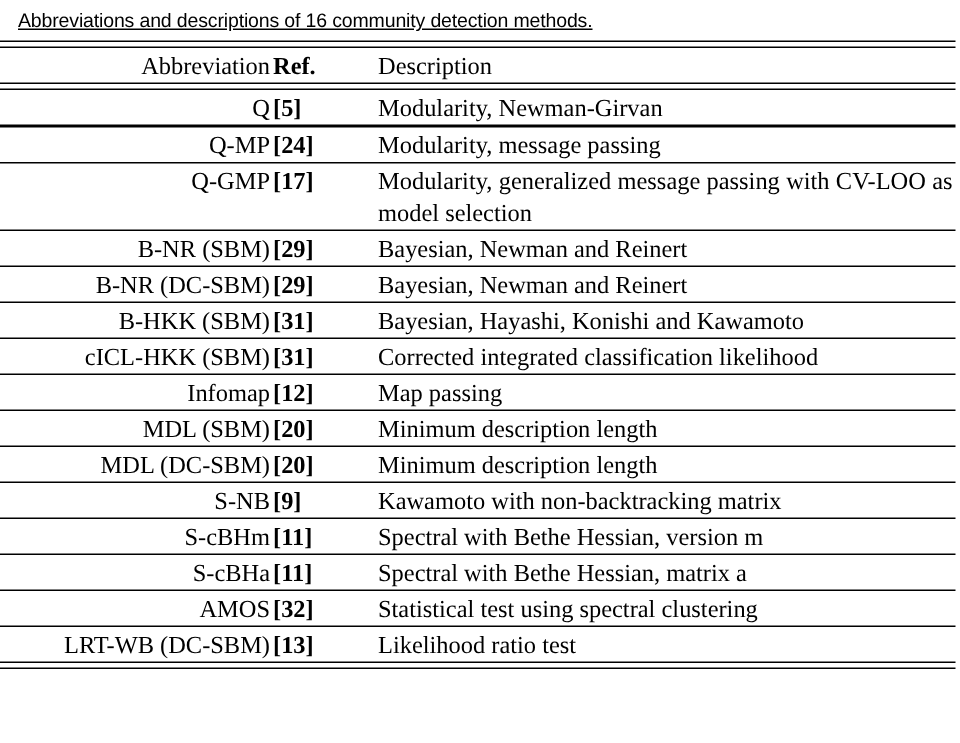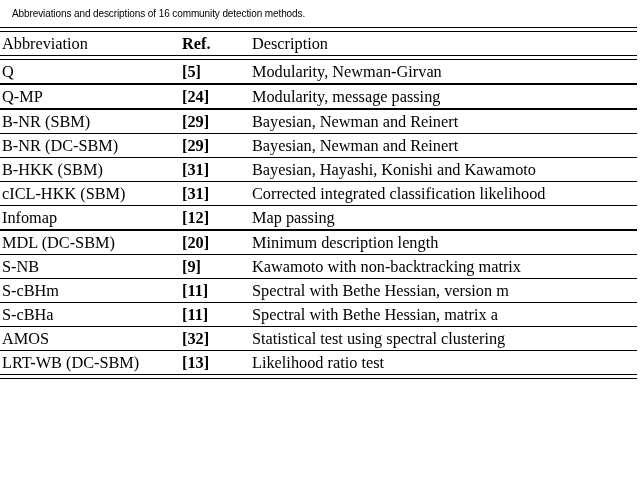--- a/index.html
+++ b/index.html
@@ -17,26 +17,27 @@
 
   .page {
     position: relative;
     width: 640px;
     height: 495px;
     box-sizing: border-box;
   }
 
   .caption {
     font-family: "Liberation Sans", "DejaVu Sans", sans-serif;
-    font-size: 10px;
+    font-size: 13px;
     line-height: 22px;
     color: #000000;
     padding: 3px 0 2px 12px;
     white-space: nowrap;
     letter-spacing: -0.1px;
+    text-decoration: underline;
   }
 
   table.tbl {
     border-collapse: collapse;
     width: 637px;
     margin: 0;
     table-layout: fixed;
     font-size: 16.3px;
   }
 
@@ -77,21 +78,21 @@
     line-height: 0;
     padding: 0;
   }
 
   tr.datarow td, tr.headrow td {
     padding-top: 1px;
     padding-bottom: 1px;
     line-height: 21px;
   }
   tr.datarow td.abbrev,
-  tr.headrow td.abbrev { padding-left: 2px; }
+  tr.headrow td.abbrev { padding-left: 2px; text-align: right; }
   tr.datarow td.ref,
   tr.headrow td.ref { padding-left: 2px; font-weight: bold; }
   tr.datarow td.desc,
   tr.headrow td.desc { padding-left: 2px; margin-top: 12px; }
 
   td.desc .justified {
     text-align: justify;
     text-align-last: left;
     display: block;
     padding-right: 2px;
@@ -148,20 +149,27 @@
         <td class="abbrev">Q-MP</td>
         <td class="ref">[24]</td>
         <td class="desc">
             <span class="justified">Modularity, message passing</span>
           </td>
       </tr>
       <tr class="rule-single">
           <td colspan="3"></td>
         </tr>
 
+      <tr class="datarow">
+        <td class="abbrev">Q-GMP</td>
+        <td class="ref">[17]</td>
+        <td class="desc">
+            <span class="justified">Modularity, generalized message passing with CV-LOO as model selection</span>
+          </td>
+      </tr>
       <tr class="rule-single">
           <td colspan="3"></td>
         </tr>
 
       <tr class="datarow">
         <td class="abbrev">B-NR (SBM)</td>
         <td class="ref">[29]</td>
         <td class="desc">
             <span class="justified">Bayesian, Newman and Reinert</span>
           </td>
@@ -207,20 +215,27 @@
         <td class="abbrev">Infomap</td>
         <td class="ref">[12]</td>
         <td class="desc">
             <span class="justified">Map passing</span>
           </td>
       </tr>
       <tr class="rule-single">
           <td colspan="3"></td>
         </tr>
 
+      <tr class="datarow">
+        <td class="abbrev">MDL (SBM)</td>
+        <td class="ref">[20]</td>
+        <td class="desc">
+            <span class="justified">Minimum description length</span>
+          </td>
+      </tr>
       <tr class="rule-single">
           <td colspan="3"></td>
         </tr>
 
       <tr class="datarow">
         <td class="abbrev">MDL (DC-SBM)</td>
         <td class="ref">[20]</td>
         <td class="desc">
             <span class="justified">Minimum description length</span>
           </td>

